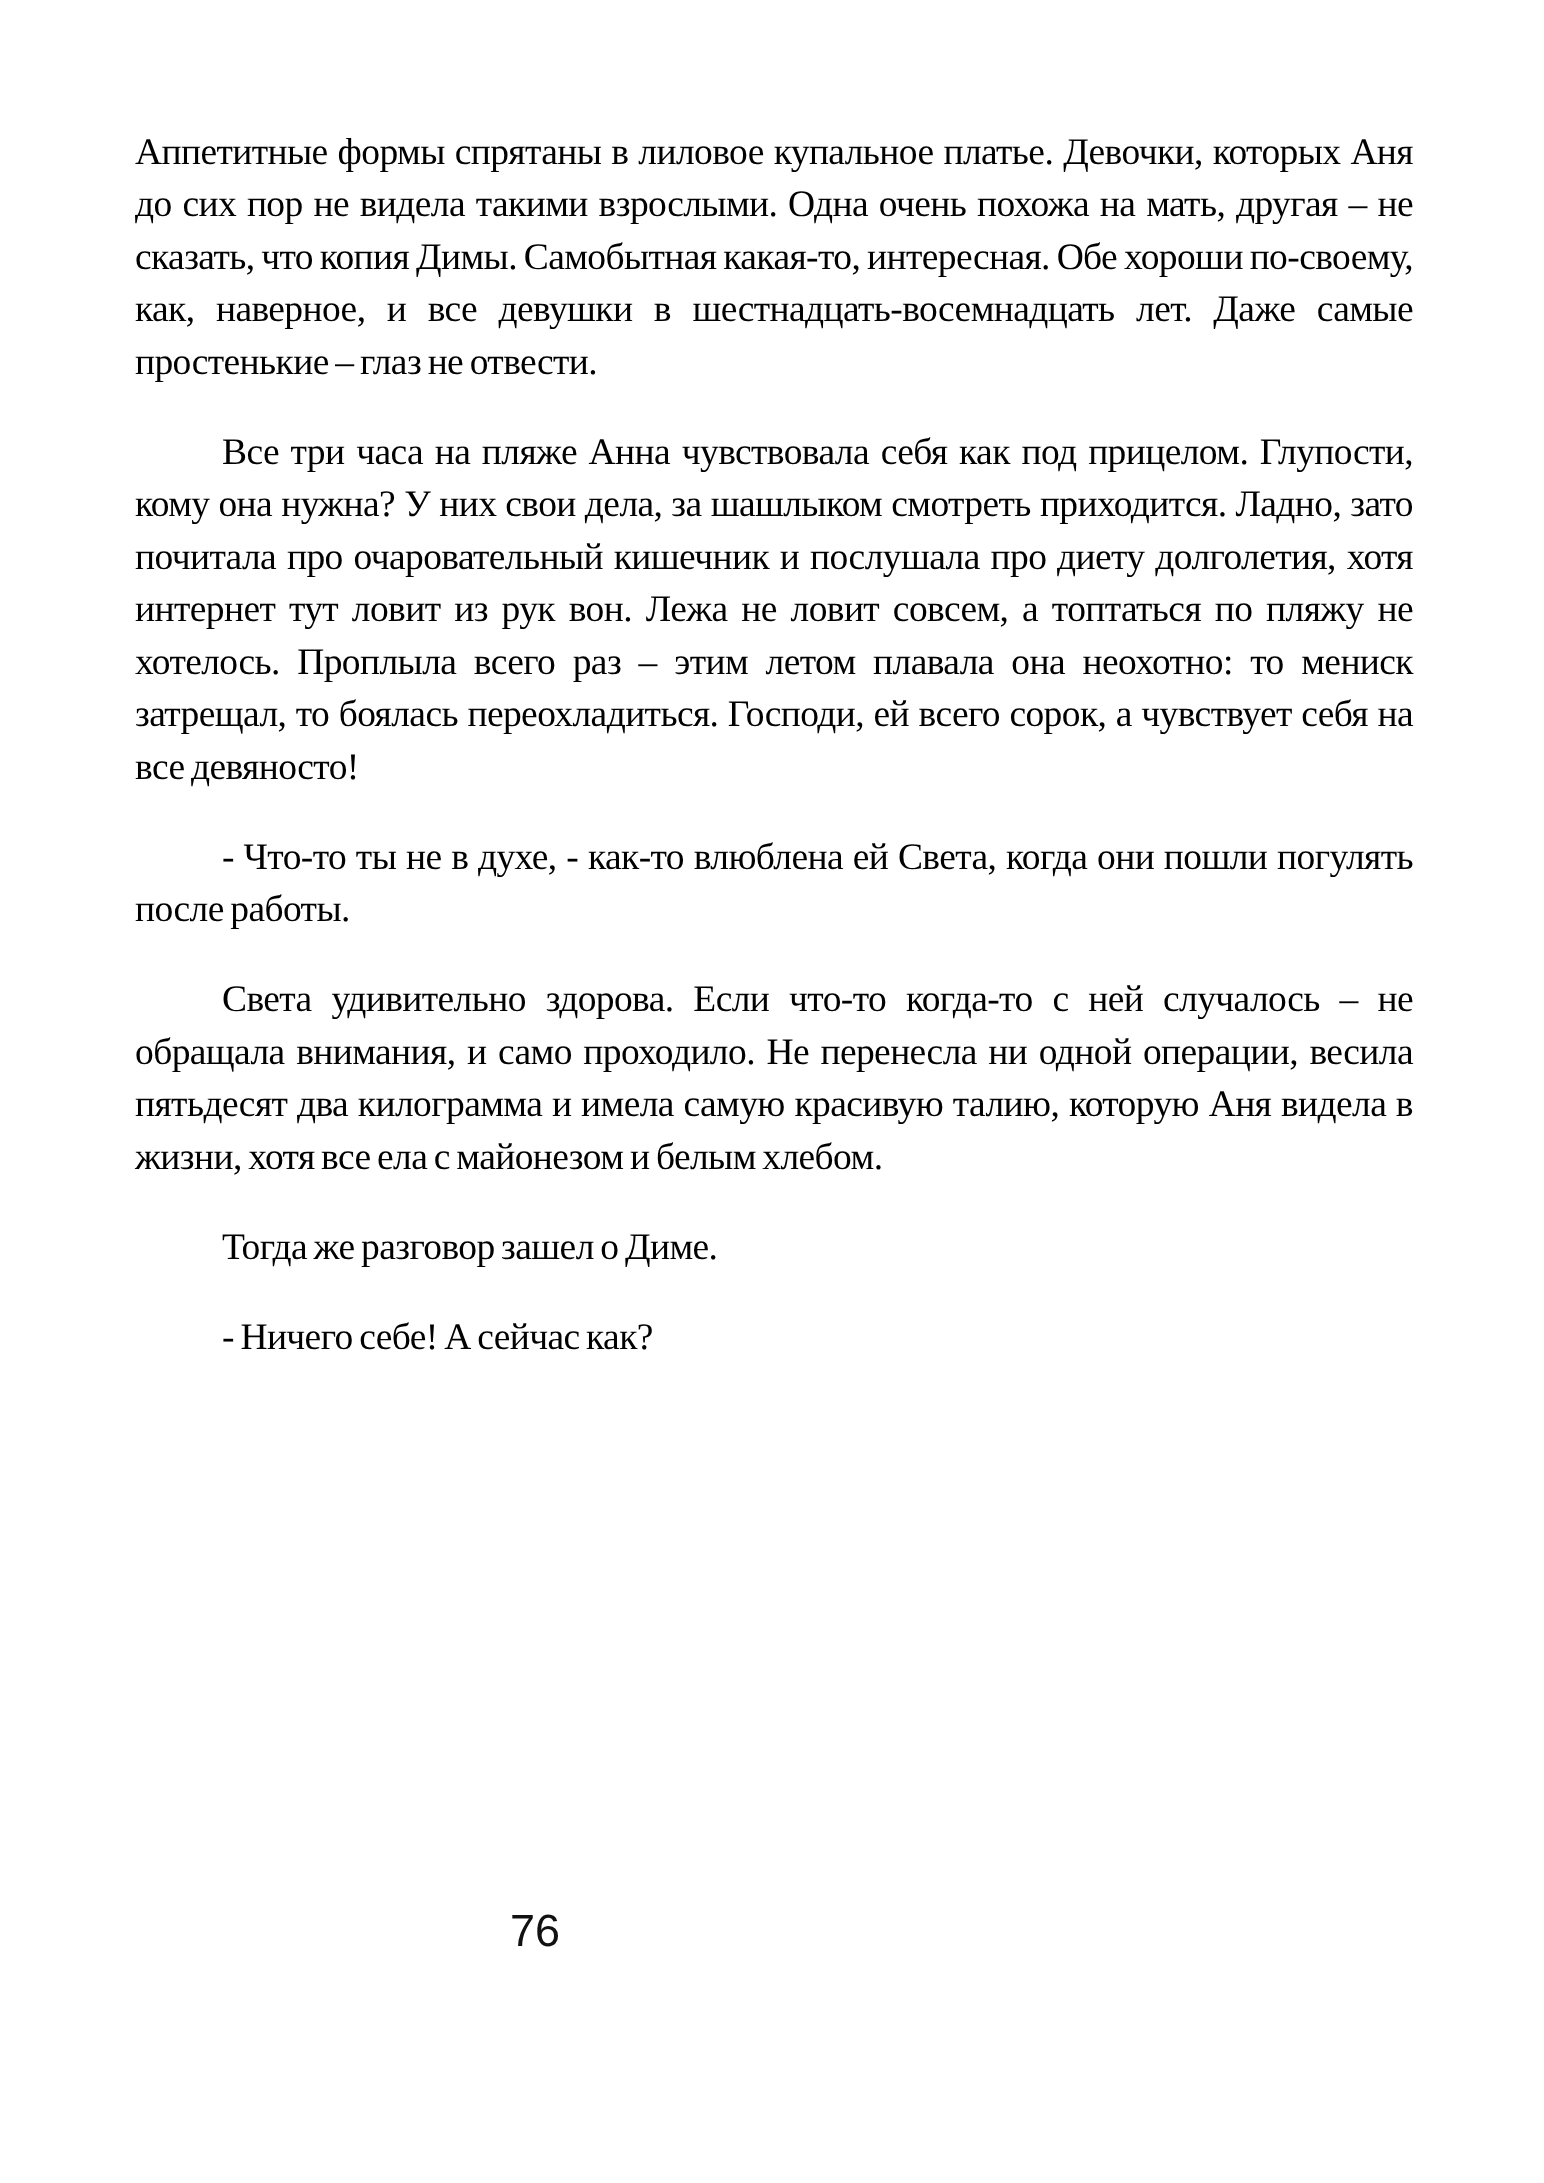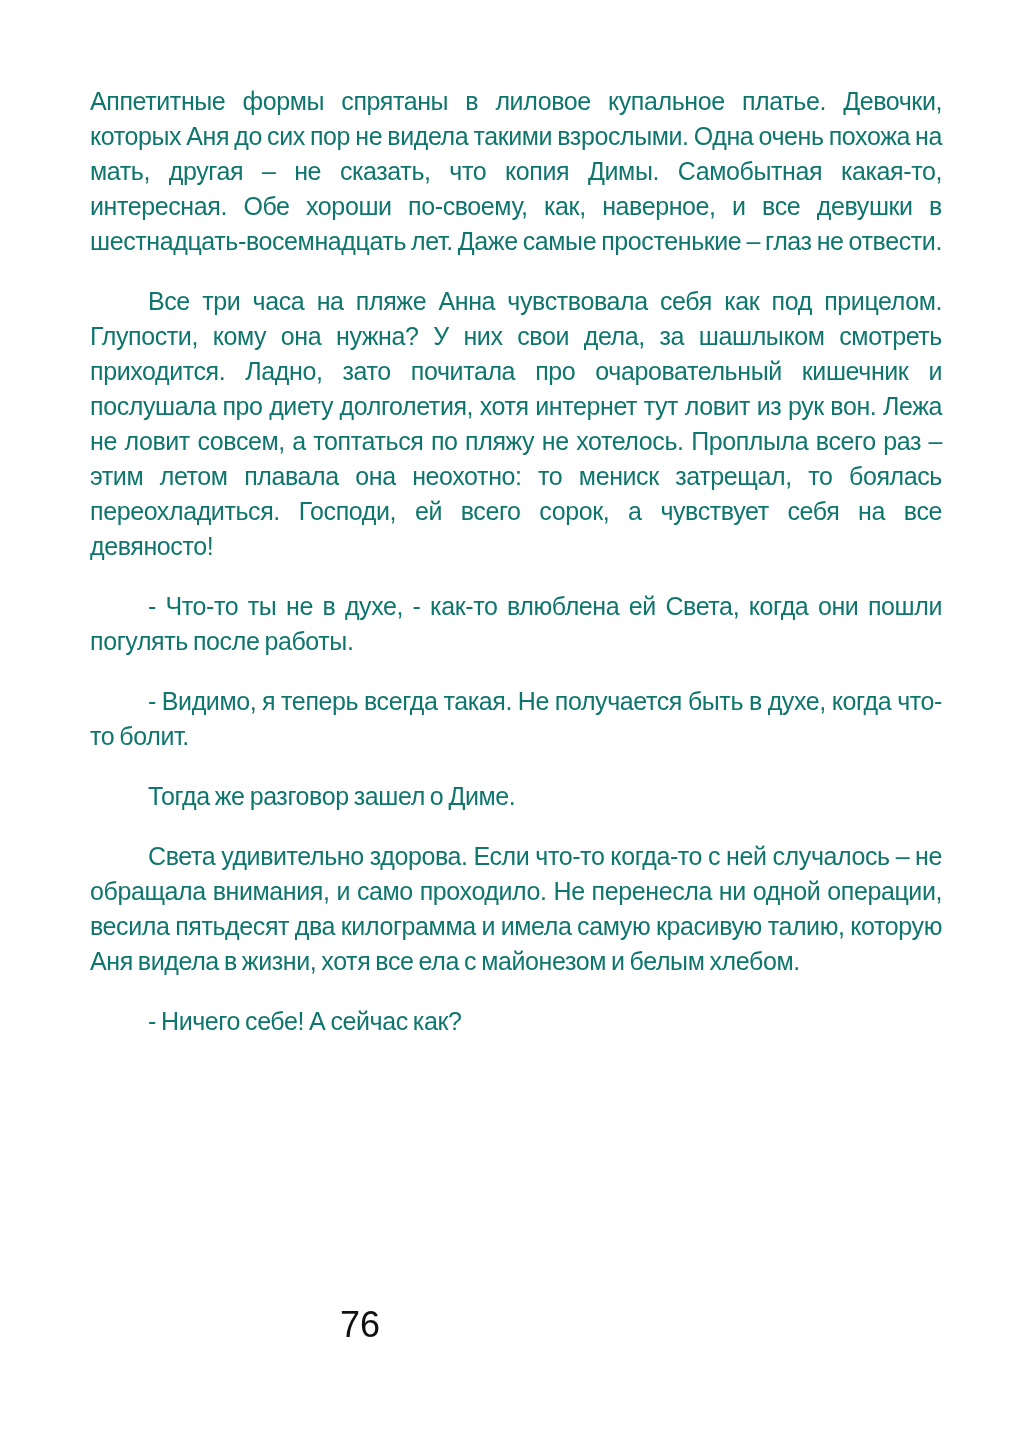--- a/index.html
+++ b/index.html
@@ -20,51 +20,51 @@
     width: 1029px;
     height: 1455px;
     background: #ffffff;
     overflow: hidden;
   }
   .text-block {
     position: absolute;
     left: 90px;
     top: 84px;
     width: 852px;
-    color: #0f766e;
+    color: #000000;
     font-size: 25px;
     line-height: 35px;
     letter-spacing: -0.4px;
     word-spacing: -1.5px;
     text-align: justify;
+    font-family: Liberation Serif, serif;
   }
   .para {
     margin: 0 0 25px 0;
     text-indent: 0;
   }
   .para.indent {
     text-indent: 58px;
   }
   .page-number {
     position: absolute;
     left: 340px;
-    top: 1307px;
+    top: 1273px;
     color: #111111;
-    font-size: 36px;
+    font-size: 30px;
     line-height: 1;
     letter-spacing: 0;
   }
 </style>
 </head>
 <body>
 
 <div class="page">
   <div class="text-block">
     <p class="para">Аппетитные формы спрятаны в лиловое купальное платье. Девочки, которых Аня до сих пор не видела такими взрослыми. Одна очень похожа на мать, другая – не сказать, что копия Димы. Самобытная какая-то, интересная. Обе хороши по-своему, как, наверное, и все девушки в шестнадцать-восемнадцать лет. Даже самые простенькие – глаз не отвести.</p>
     <p class="para indent">Все три часа на пляже Анна чувствовала себя как под прицелом. Глупости, кому она нужна? У них свои дела, за шашлыком смотреть приходится. Ладно, зато почитала про очаровательный кишечник и послушала про диету долголетия, хотя интернет тут ловит из рук вон. Лежа не ловит совсем, а топтаться по пляжу не хотелось. Проплыла всего раз – этим летом плавала она неохотно: то мениск затрещал, то боялась переохладиться. Господи, ей всего сорок, а чувствует себя на все девяносто!</p>
     <p class="para indent">- Что-то ты не в духе, - как-то влюблена ей Света, когда они пошли погулять после работы.</p>
-    <p class="para indent">- Видимо, я теперь всегда такая. Не получается быть в духе, когда что-то болит.</p>
+    <p class="para indent">Света удивительно здорова. Если что-то когда-то с ней случалось – не обращала внимания, и само проходило. Не перенесла ни одной операции, весила пятьдесят два килограмма и имела самую красивую талию, которую Аня видела в жизни, хотя все ела с майонезом и белым хлебом.</p>
     <p class="para indent">Тогда же разговор зашел о Диме.</p>
-    <p class="para indent">Света удивительно здорова. Если что-то когда-то с ней случалось – не обращала внимания, и само проходило. Не перенесла ни одной операции, весила пятьдесят два килограмма и имела самую красивую талию, которую Аня видела в жизни, хотя все ела с майонезом и белым хлебом.</p>
     <p class="para indent">- Ничего себе! А сейчас как?</p>
   </div>
   <div class="page-number">76</div>
 </div>
 
 </body></html>

